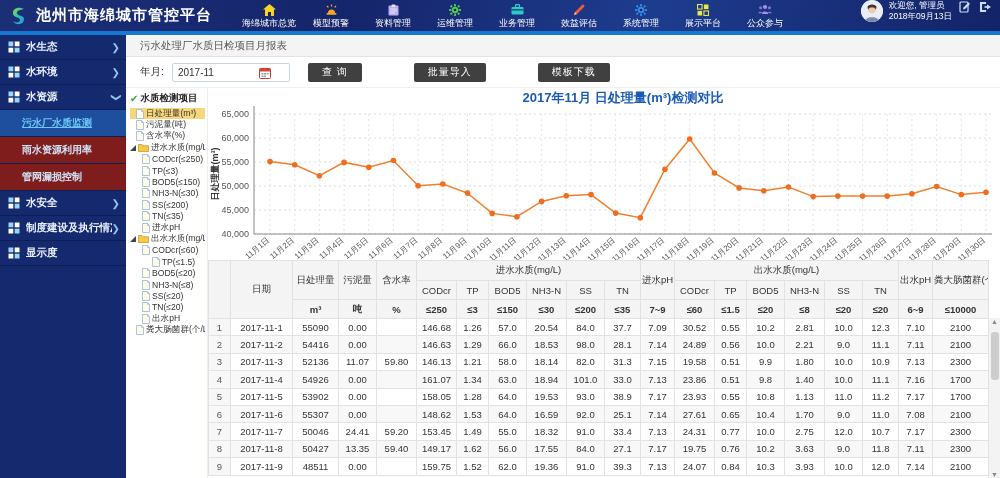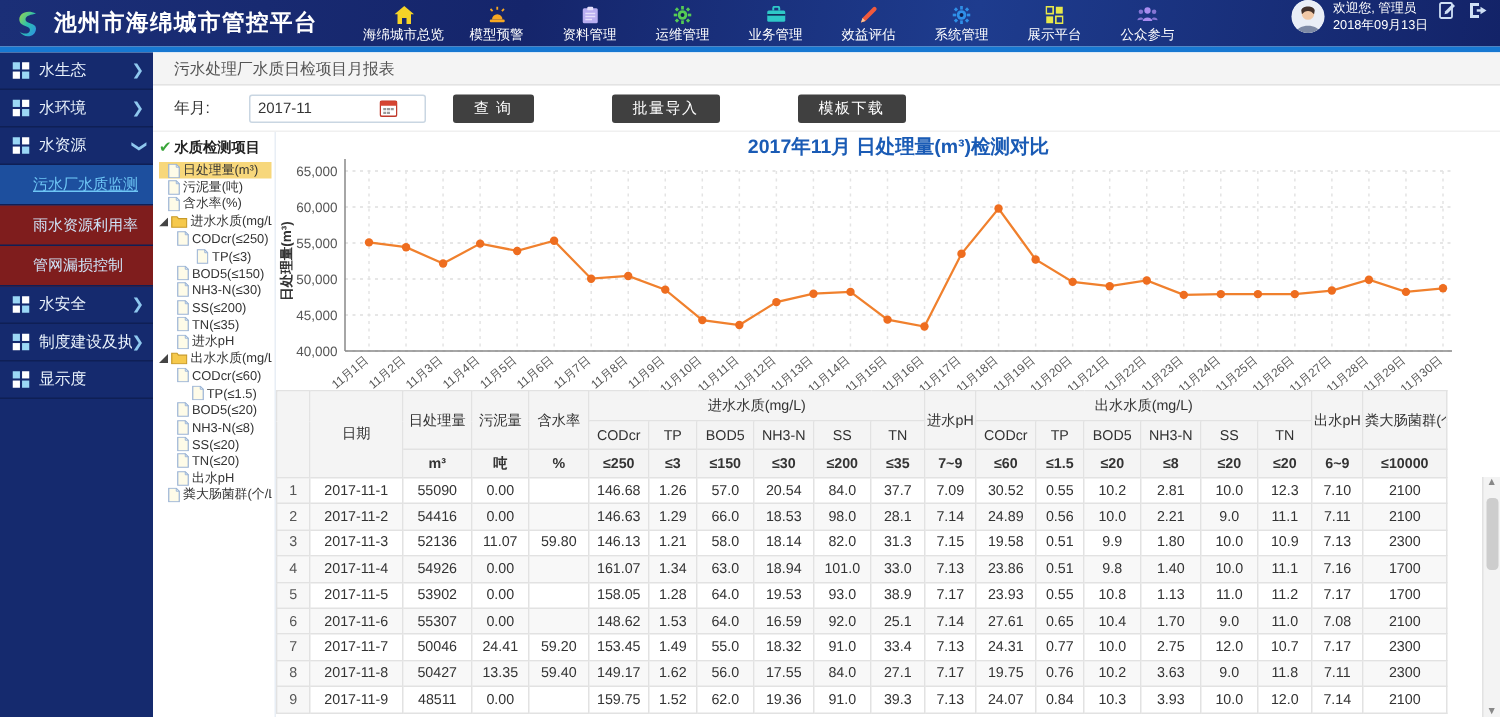--- a/index.html
+++ b/index.html
@@ -16,34 +16,34 @@
   .nav-item.active { background:#2e5fa9; }
   .nav-item .nicon { height:13px; display:flex; align-items:center; }
   .nav-item .nlabel { font-size:9px; margin-top:1px; white-space:nowrap; }
   .userbox { display:flex; margin-left:auto; padding-right:8px; gap:6px; }
   .avatar { width:22px; height:22px; border-radius:50%; background:#dfe8f5; overflow:hidden; flex:none; }
   .usertext { font-size:8.5px; line-height:11px; white-space:nowrap; }
   .uicon { width:14px; height:14px; display:flex; align-items:center; justify-content:center; cursor:pointer; }
 
   
   .bodyrow { flex:1; display:flex; min-height:0; }
-  .sidebar { width:102px; flex:none; background:#152a6e; color:#e8f1fb; }
+  .sidebar { width:126px; flex:none; background:#152a6e; color:#e8f1fb;font-weight:bold; }
   .side-item { height:25px; display:flex; align-items:center; padding:0 6px 0 8px; cursor:pointer; border-bottom:1px solid #0f1f55; font-size:10.5px; }
   .side-item .slabel { flex:1; white-space:nowrap; overflow:hidden; }
   .side-item .gicon { margin-right:6px; flex:none; display:flex; }
   .chev { color:#8fc8ef; font-size:10px; flex:none; }
   .chev.down { transform:rotate(90deg); }
   .sub-item { height:27px; display:flex; align-items:center; padding-left:22px; font-size:10px; color:#cfe3f7; cursor:pointer; background:#7f1d1d; border-bottom:1px solid #0f1f55; }
   .sub-item.active { background:#1d4f9e; color:#6ec6f5; text-decoration:underline; }
 
   .content { flex:1; display:flex; flex-direction:column; min-width:0; background:#fff; }
   .breadcrumb-bar { height:22px; background:#f4f4f4; border-bottom:1px solid #e3e3e3; display:flex; align-items:center; padding-left:14px; font-size:10.5px; color:#555; flex:none; }
   .form-row { height:31px; display:flex; align-items:center; padding-left:14px; gap:8px; flex:none; border-bottom:1px solid #f0f0f0; }
   .form-label { font-size:10.5px; color:#333; }
-  .month-wrap { position:relative; width:102px;margin-left:18px; }
+  .month-wrap { position:relative; width:102px; }
   .month-input { width:118px; height:19px; border:1px solid #c9d6e2; font-size:10px; padding:0 18px 0 5px; color:#333; border-radius:2px; }
   .cal-icon { position:absolute; right:3px; top:3px; }
   .btn { height:19px; padding:0 14px; background:#404040; color:#fff; border:none; border-radius:2px; font-size:10px; cursor:pointer; margin-left:6px; letter-spacing:1px; }
 
   .main-area { flex:1; display:flex; min-height:0; }
   .tree-panel { width:82px; flex:none; border-right:1px solid #e8eef5; padding:4px 2px 0 4px; overflow:hidden; background:#fff; }
   .tree-head { font-size:9.5px; font-weight:bold; color:#222; display:flex; align-items:center; gap:2px; margin-bottom:3px; white-space:nowrap; }
   .tree-check { color:#3aa53a; font-size:10px; }
   .tree-item { display:flex; align-items:center; gap:2px; font-size:8.6px; color:#333; height:11.4px; white-space:nowrap; cursor:pointer; overflow:hidden; }
   .tree-item.selected { background:#f7d77b; }
@@ -380,21 +380,21 @@
             </div>
             <div class="tree-item" style="padding-left: 12px;">
               <span style="display:flex">
                 <svg width="8" height="10" viewBox="0 0 8 10">
                   <path d="M0.5 0.5 H5.5 L7.5 2.5 V9.5 H0.5 Z" fill="#fefbe8" stroke="#9ab3d5" stroke-width="0.8"></path>
                   <path d="M5.5 0.5 V2.5 H7.5 Z" fill="#dce8f5" stroke="#9ab3d5" stroke-width="0.6"></path>
                 </svg>
               </span>
               <span>CODcr(≤250)</span>
             </div>
-            <div class="tree-item" style="padding-left: 12px; justify-content: center;">
+            <div class="tree-item" style="padding-left: 12px;">
               <span style="display:flex">
                 <svg width="8" height="10" viewBox="0 0 8 10">
                   <path d="M0.5 0.5 H5.5 L7.5 2.5 V9.5 H0.5 Z" fill="#fefbe8" stroke="#9ab3d5" stroke-width="0.8"></path>
                   <path d="M5.5 0.5 V2.5 H7.5 Z" fill="#dce8f5" stroke="#9ab3d5" stroke-width="0.6"></path>
                 </svg>
               </span>
               <span>TP(≤3)</span>
             </div>
             <div class="tree-item" style="padding-left: 12px;">
               <span style="display:flex">

